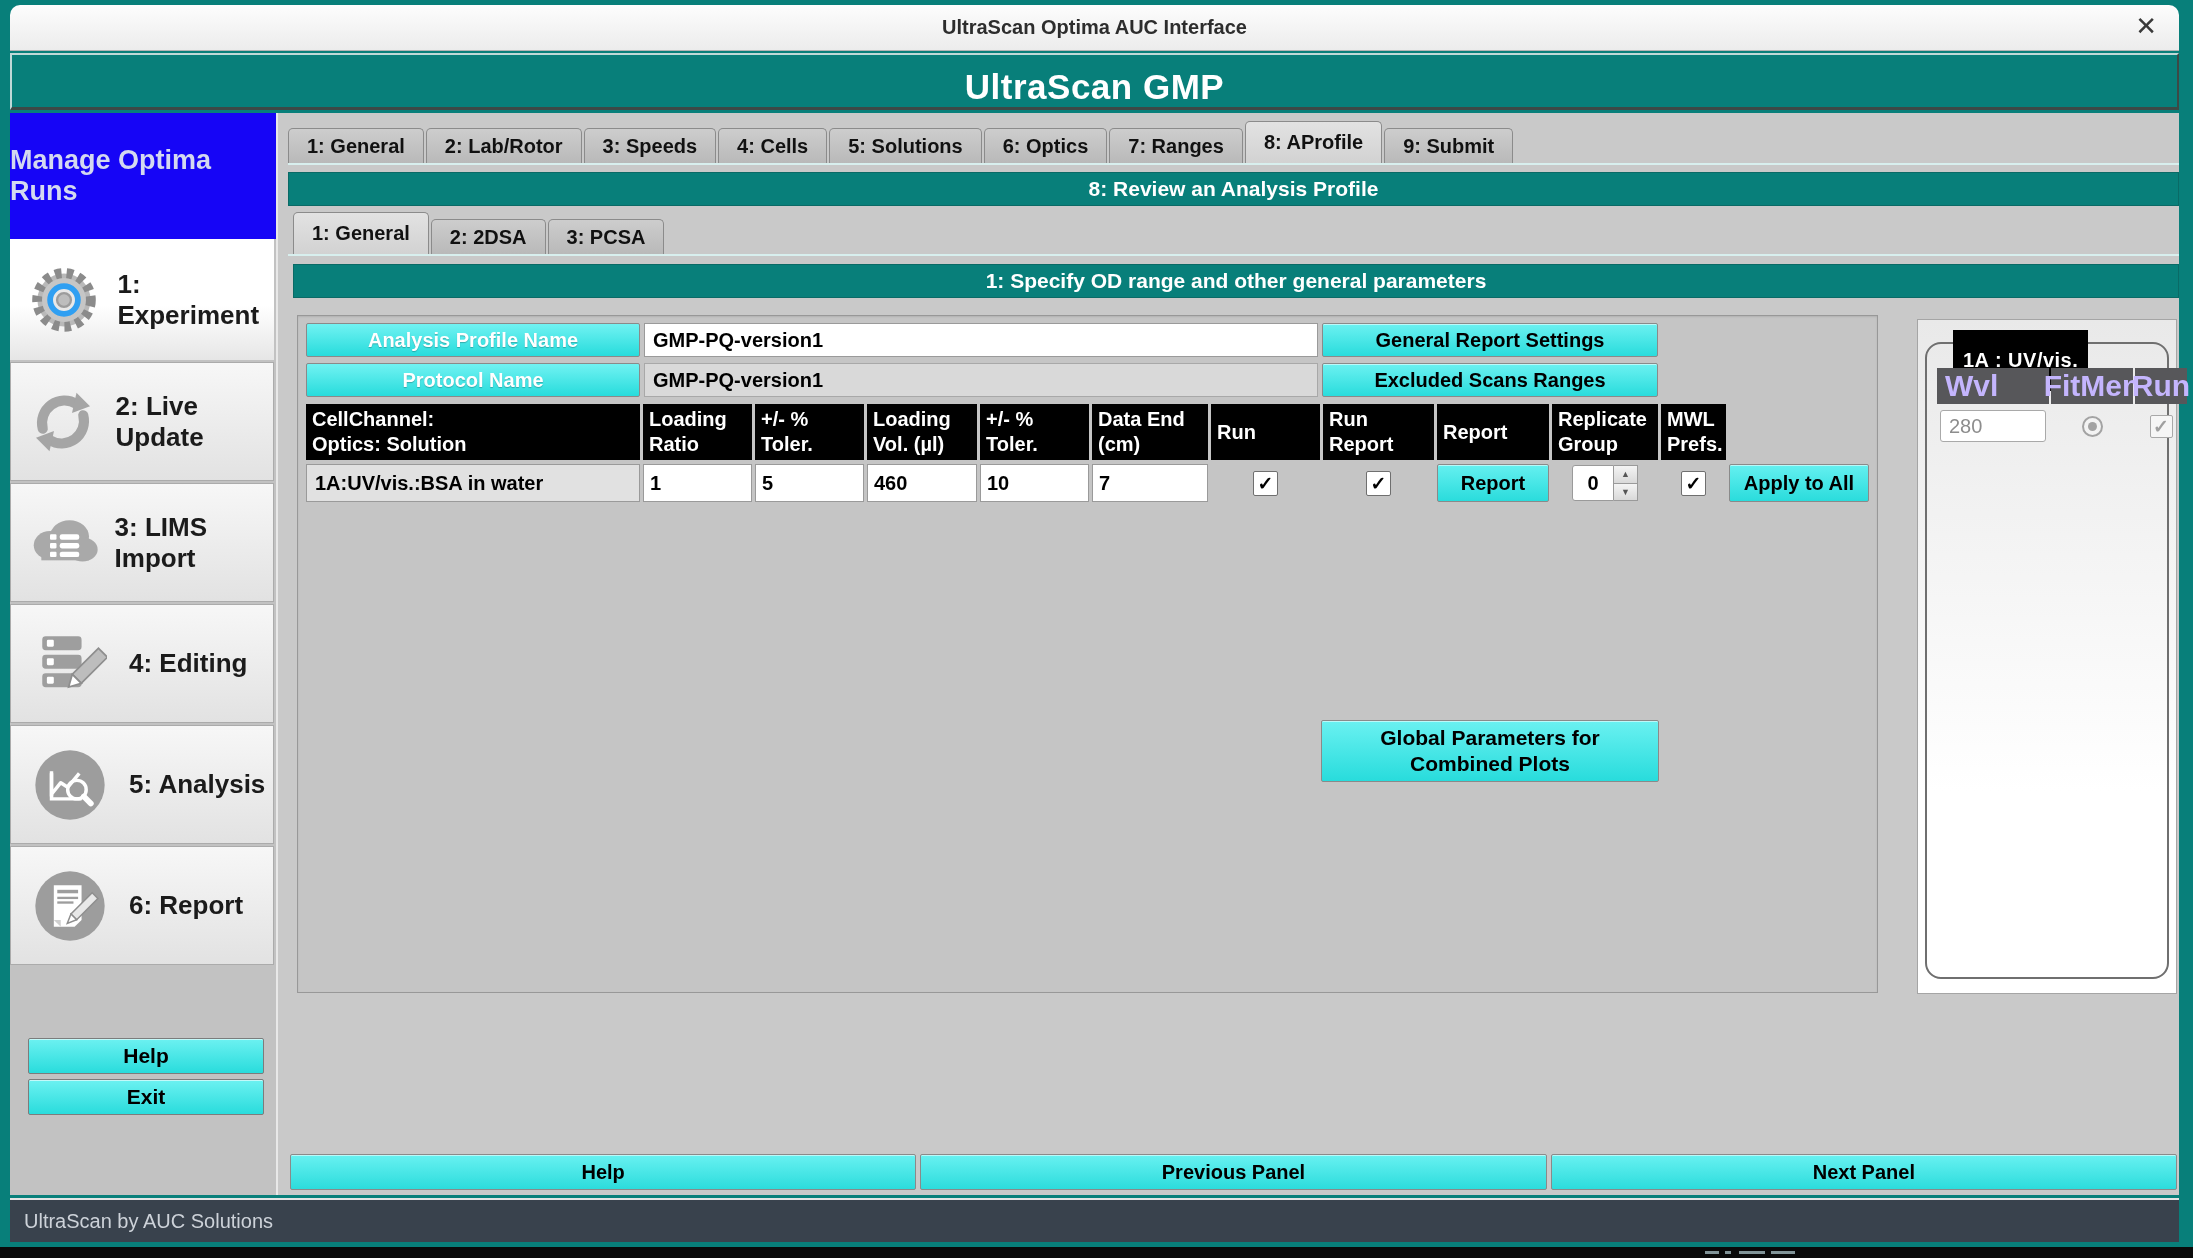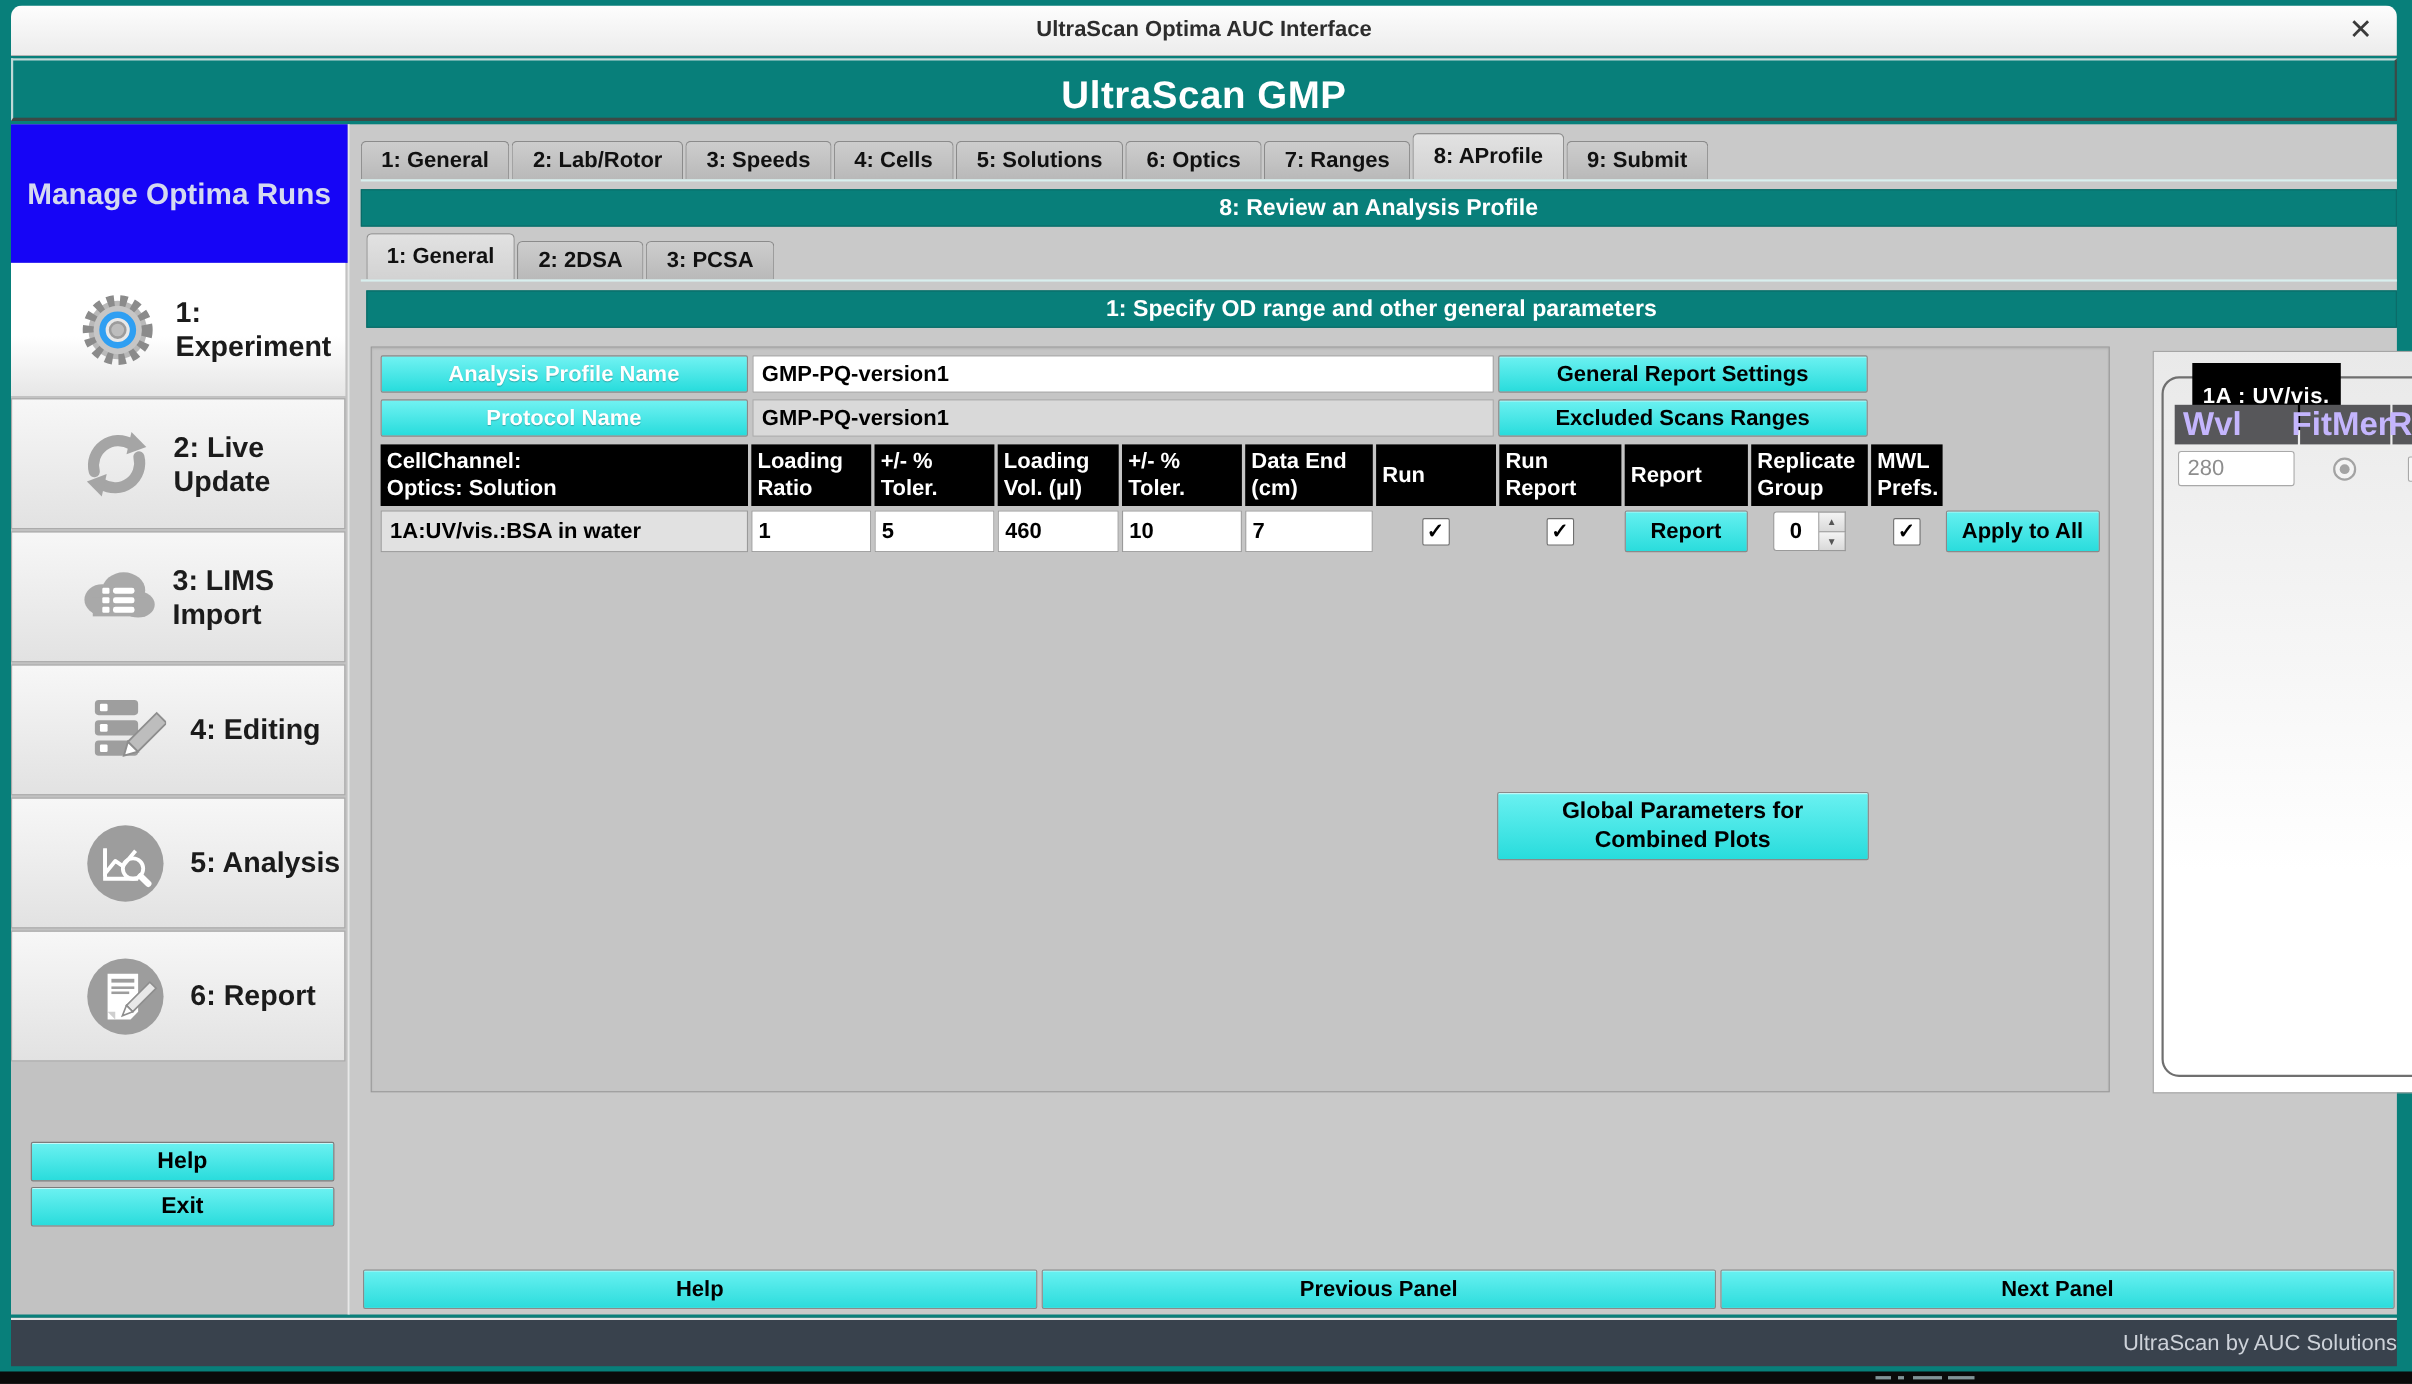--- a/index.html
+++ b/index.html
@@ -50,21 +50,20 @@
     height:126px;background:#1605f6;
     display:flex;align-items:center;justify-content:center;
   }
   .sidebar-header span{color:#d4d9f0;font-size:27px;font-weight:bold;}
   .side-item{
     height:119px;margin:1px 2px 1px 0;
     background:linear-gradient(#f7f7f7,#e2e2e2);
     border:1px solid #ababab;
     display:flex;align-items:center;
     box-sizing:border-box;
-    padding-left:44px;
   }
   .side-item.first{
     background:linear-gradient(#ffffff,#ffffff 55%,#e6e6e6);
     border:none;margin:0 2px 1px 0;height:121px;
   }
   .side-item .icon-wrap{width:118px;display:flex;justify-content:center;align-items:center;}
   .side-item .label{font-size:26px;font-weight:bold;color:#1b1b1b;}
   .side-spacer{flex:1;}
   .side-btn{
     height:34px;margin:0 12px 6px 18px;
@@ -245,21 +244,20 @@
     border:1px solid #8a8a8a;border-radius:2px;
     display:flex;align-items:center;justify-content:center;
     font-size:20px;font-weight:bold;color:#000;
     box-shadow:inset 0 1px 0 rgba(255,255,255,.55);
   }
   
   .statusbar{
     flex:0 0 42px;background:#39424d;border-top:2px solid #e4e4e4;
     display:flex;align-items:center;padding-left:14px;
     margin-top:3px;
-    justify-content:flex-end;
   }
   .statusbar span{color:#cdd2d9;font-size:20px;}
   .taskbar-strip{height:11px;background:#0a0a0a;position:relative;}
   .taskbar-strip i{
     position:absolute;left:1705px;top:4px;width:90px;height:3px;
     background:linear-gradient(90deg,#9fb6bb 0 14px,transparent 14px 20px,#9fb6bb 20px 26px,transparent 26px 34px,#9fb6bb 34px 60px,transparent 60px 66px,#9fb6bb 66px 90px);
     opacity:.8;
   }
 </style>
 </head>

